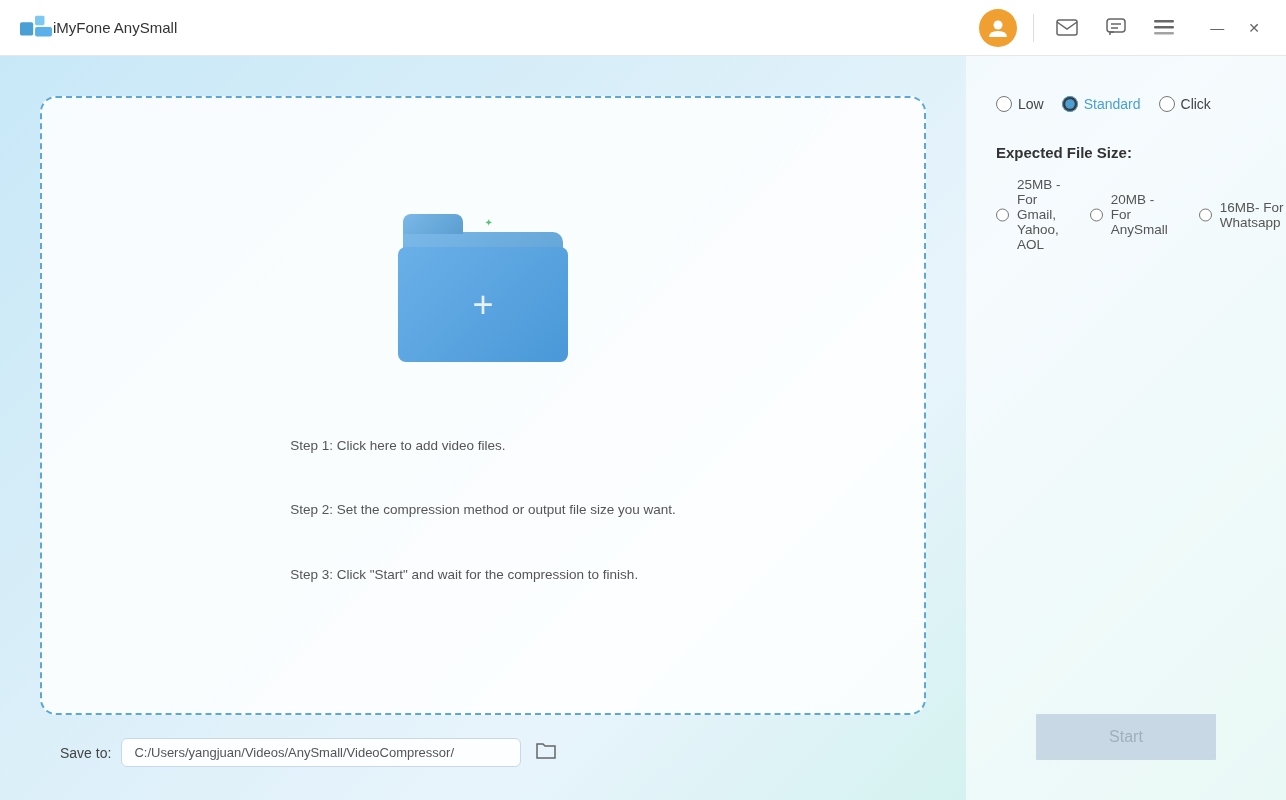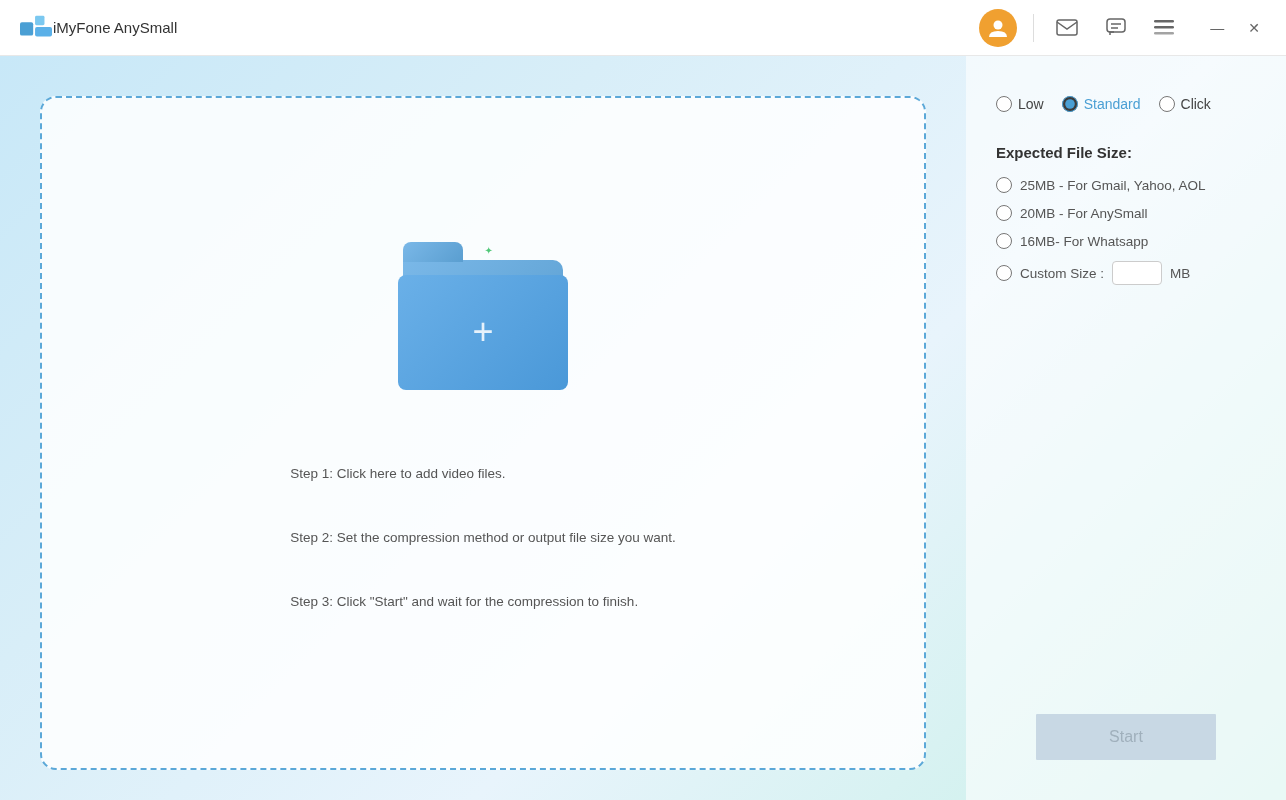--- a/index.html
+++ b/index.html
@@ -290,22 +290,22 @@
       color: #444;
     }
     .radio-label.active {
       color: #4a9fd4;
       font-weight: 400;
     }
 
     
     .file-size-options {
       display: flex;
-      flex-direction: column;
-      gap: 12px;
+      flex-direction: row;
+      gap: 28px;
       margin-bottom: 40px;
     }
     .file-size-option {
       display: flex;
       align-items: center;
       gap: 8px;
       cursor: pointer;
     }
     .file-size-label {
       font-size: 13.5px;
@@ -423,20 +423,29 @@
         </div>
       </div>
 
       <div class="steps-text">
         <div class="step-line">Step 1: Click here to add video files.</div>
         <div class="step-line">Step 2: Set the compression method or output file size you want.</div>
         <div class="step-line">Step 3: Click "Start" and wait for the compression to finish.</div>
       </div>
     </div>
 
+    <div class="save-row">
+      <span class="save-label">Save to:</span>
+      <input class="save-input" type="text" value="C:/Users/yangjuan/Videos/AnySmall/VideoCompressor/" style="">
+      <button class="folder-browse-btn" title="Browse">
+        <svg width="22" height="22" viewBox="0 0 22 22" fill="none" stroke="#666" stroke-width="1.5">
+          <path d="M2 5 h6 l2 2 h10 v12 H2 z"></path>
+        </svg>
+      </button>
+    </div>
 
   </div>
 
   <div class="right-panel">
 
 
     <div class="radio-group">
       <label class="radio-item">
         <input type="radio" class="radio-input" name="compression" style="">
         <span class="radio-label">Low</span>

